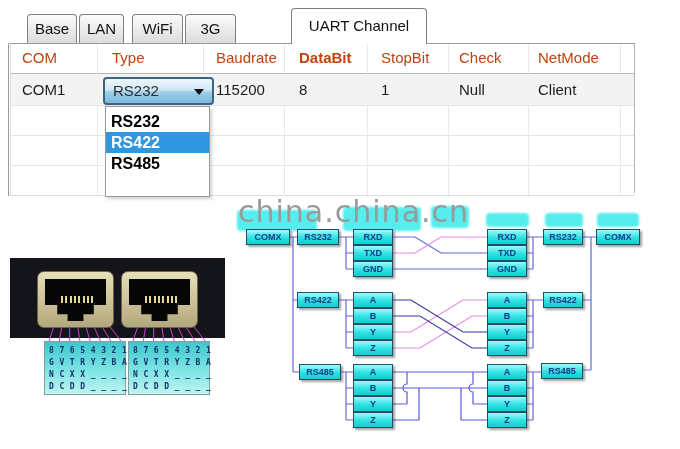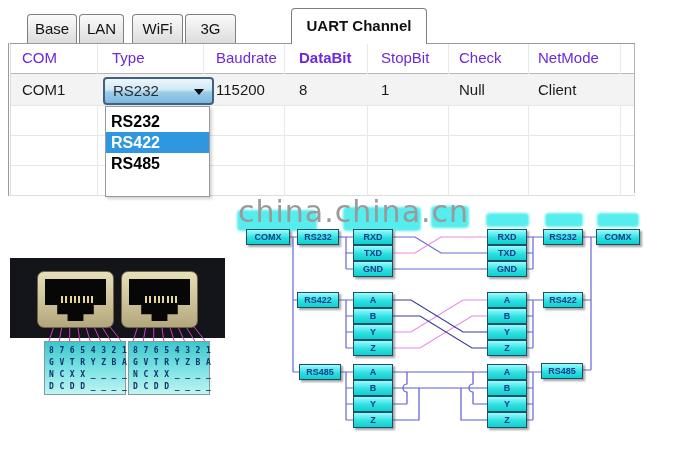--- a/index.html
+++ b/index.html
@@ -3,28 +3,28 @@
 <meta charset="utf-8">
 <style>
   html,body{margin:0;padding:0;background:#fff;}
   #screen{position:relative;width:680px;height:449px;background:#ffffff;overflow:hidden;
           font-family:"Liberation Sans",sans-serif;}
 
   
   .tab{position:absolute;box-sizing:border-box;border:1px solid #7f7f7f;border-bottom:none;
        border-radius:4px 4px 0 0;background:linear-gradient(180deg,#fbfbfb,#dcdcdc);
        font-size:15px;color:#111;text-align:center;line-height:28px;height:29px;top:14px;z-index:2;cursor:default;}
-  .tab.active{top:8px;height:36px;line-height:34px;background:#ffffff;z-index:5;font-weight:bold;}
+  .tab.active{top:8px;height:36px;line-height:34px;background:#ffffff;z-index:5;}
 
   
   .edge{position:absolute;background:#9a9a9a;}
   .edge.light{background:#dddddd;}
   .hline{position:absolute;height:1px;background:#e6e6e6;left:11px;width:623px;}
   .vline{position:absolute;width:1px;background:#e9e9e9;top:44px;height:151px;}
-  .hdr{position:absolute;top:49px;font-size:15px;color:#6d28d9;white-space:nowrap;}
+  .hdr{position:absolute;top:49px;font-size:15px;color:#c2410c;white-space:nowrap;}
   .cell{position:absolute;top:81px;font-size:15px;color:#1b1b1b;white-space:nowrap;z-index:3;}
   #row1bg{position:absolute;left:11px;top:74px;width:623px;height:31px;background:#f3f3f3;z-index:1;}
 
   
   #combo{position:absolute;left:103px;top:77px;width:111px;height:28px;box-sizing:border-box;
          border:2px solid #40627f;border-radius:4px;z-index:6;
          background:linear-gradient(180deg,#eef7fc 0%,#cfe8f5 45%,#9bcde9 55%,#7cb9de 100%);}
   #combo .val{position:absolute;left:8px;top:3px;font-size:15px;color:#2c2c2c;}
   #combo .arr{position:absolute;right:8px;top:10px;width:0;height:0;
               border-left:5px solid transparent;border-right:5px solid transparent;border-top:6px solid #101010;}

